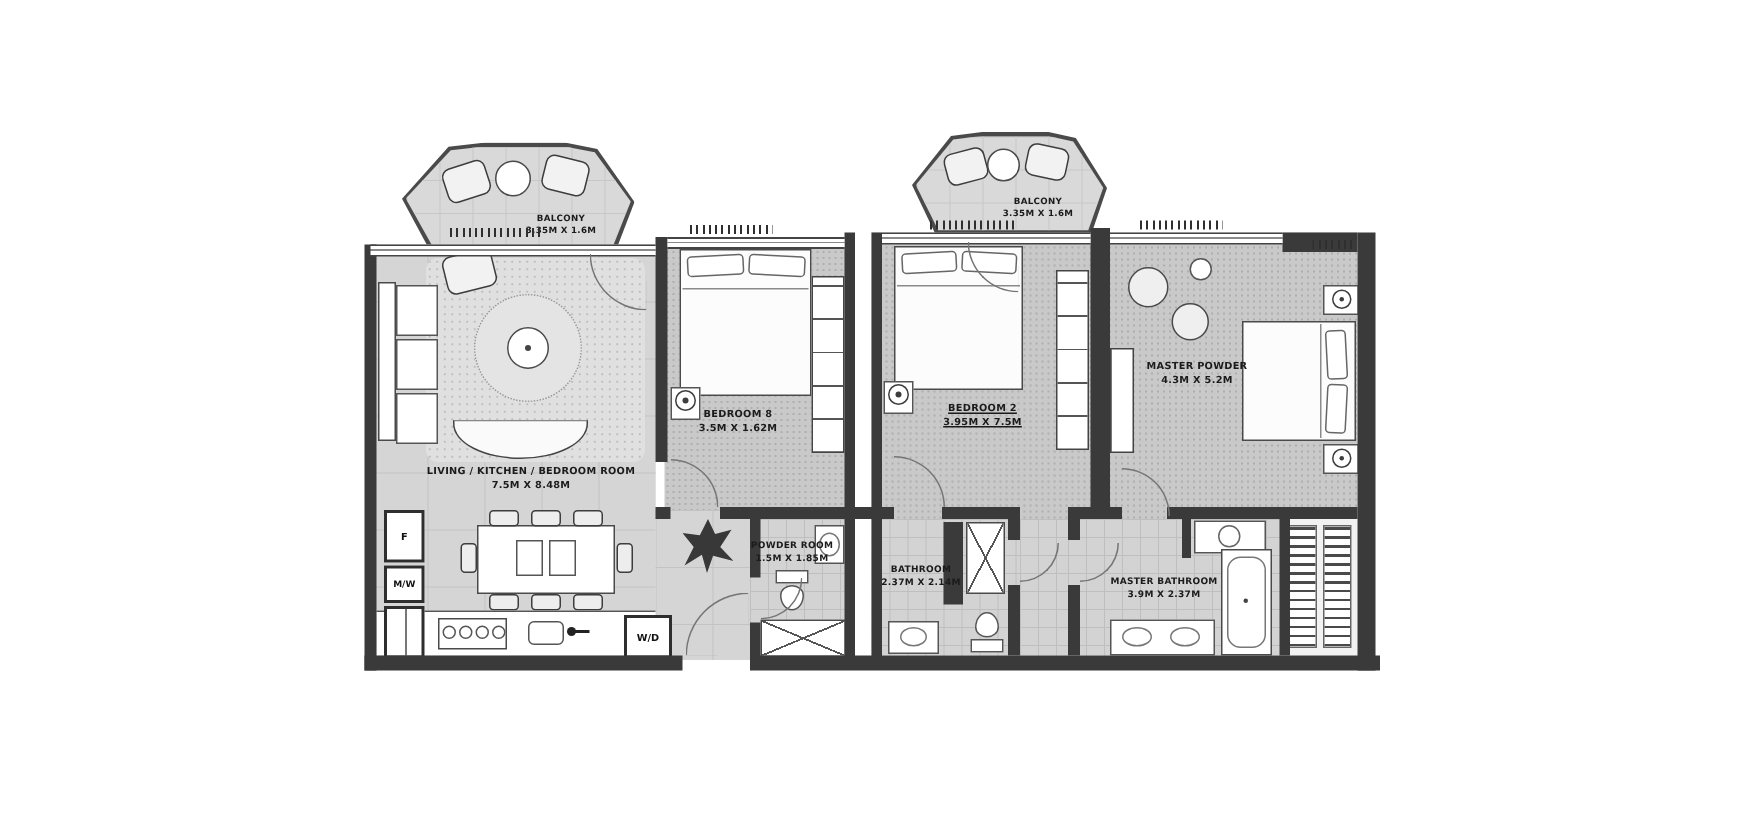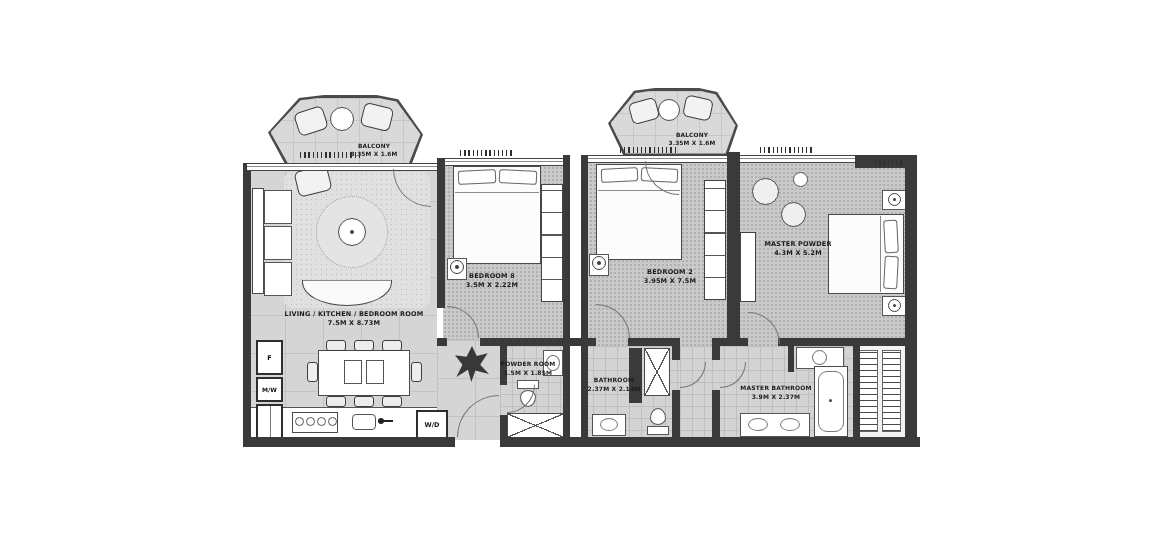--- a/index.html
+++ b/index.html
@@ -221,27 +221,27 @@
   <div class="arc arc-tr" style="left:748px;top:312px;width:32px;height:32px;"></div>
   <div class="arc arc-tl" style="left:457px;top:395px;width:42px;height:42px;"></div>
   <div class="arc arc-br" style="left:507px;top:385px;width:28px;height:28px;"></div>
   <div class="arc arc-br" style="left:680px;top:362px;width:26px;height:26px;"></div>
   <div class="arc arc-br" style="left:720px;top:362px;width:26px;height:26px;"></div>
   <div class="arc arc-bl" style="left:393px;top:169px;width:38px;height:38px;"></div>
   <div class="arc arc-bl" style="left:645px;top:161px;width:34px;height:34px;"></div>
 
   <div class="rlabel" style="left:354px;top:310px;">
     <span>LIVING / KITCHEN / BEDROOM ROOM</span>
-    <span>7.5M X 8.73M</span>
+    <span>7.5M X 8.48M</span>
   </div>
   <div class="rlabel" style="left:492px;top:272px;">
     <span>BEDROOM 8</span>
-    <span>3.5M X 2.22M</span>
-  </div>
-  <div class="rlabel" style="left:670px;top:268px;">
+    <span>3.5M X 1.62M</span>
+  </div>
+  <div class="rlabel" style="left:655px;top:268px;text-decoration:underline;">
     <span>BEDROOM 2</span>
     <span>3.95M X 7.5M</span>
   </div>
   <div class="rlabel" style="left:798px;top:240px;">
     <span>MASTER POWDER</span>
     <span>4.3M X 5.2M</span>
   </div>
   <div class="rlabel sm" style="left:528px;top:360px;">
     <span>POWDER ROOM</span>
     <span>1.5M X 1.85M</span>

